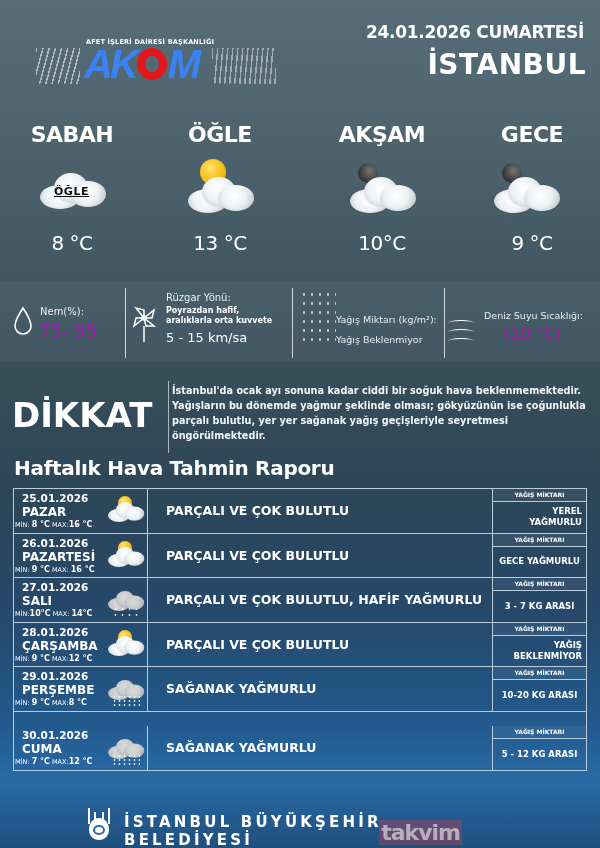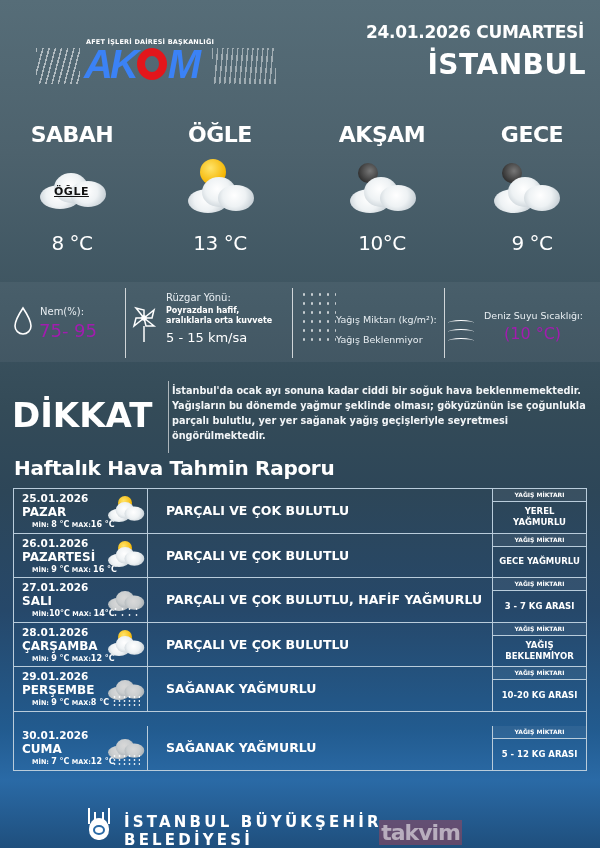--- a/index.html
+++ b/index.html
@@ -61,32 +61,32 @@
   .dikkat-text { position: absolute; left: 172px; top: 8px; width: 420px; font-size: 9.7px; font-weight: bold; line-height: 15px; color: #f2f5f7; }
 
   
   .weekly-title { position: absolute; left: 14px; top: 456px; font-size: 20px; font-weight: bold; letter-spacing: -0.3px; }
   .table { position: absolute; left: 13px; top: 488px; width: 574px; border: 1.5px solid #b9ccdb; }
   .row { position: relative; height: 44.5px; border-bottom: 1.5px solid #b9ccdb; display: flex; }
   .row:last-child { border-bottom: none; margin-top: 14px; }
   .cell-day { position: relative; width: 134px; border-right: 1.5px solid #b9ccdb; padding: 3px 0 0 8px; }
   .cell-day .d { font-size: 10.5px; font-weight: bold; }
   .cell-day .dn { font-size: 12px; font-weight: bold; margin-top: 1px; }
-  .cell-day .mm { position: absolute; left: 18px; top: 31px; font-size: 6.5px; font-weight: bold; white-space: nowrap; }
+  .cell-day .mm { position: absolute; left: 1px; top: 31px; font-size: 6.5px; font-weight: normal; white-space: nowrap; }
   .cell-day .mm b { font-size: 8px; }
   .mini { position: absolute; left: 94px; top: 4px; width: 40px; height: 36px; }
   .mini .cloud { left: 0; top: 8px; transform: scale(0.55); transform-origin: 0 0; }
   .mini .sun { left: 10px; top: 3px; width: 14px; height: 14px; }
   .mini .drops { position: absolute; left: 4px; top: 24px; width: 28px; height: 12px;
     background-image: radial-gradient(circle, rgba(255,255,255,0.85) 0 0.8px, transparent 1.2px);
     background-size: 5px 4px; }
   .cell-desc { flex: 1; border-right: 1.5px solid #b9ccdb; padding: 14px 0 0 18px; font-size: 12.5px; font-weight: bold; color: #fff; }
   .cell-rain { width: 93px; display: flex; flex-direction: column; }
   .cell-rain .rh { height: 13px; border-bottom: 1.5px solid #b9ccdb; background: rgba(255,255,255,0.06); font-size: 6px; font-weight: bold; text-align: center; line-height: 12px; }
-  .cell-rain .rv { flex: 1; display: flex; align-items: center; justify-content: center; text-align: center; font-size: 8.5px; font-weight: bold; line-height: 11px; padding: 0 4px; }
+  .cell-rain .rv { flex: 1; display: flex; align-items: center; justify-content: center; text-align: right; font-size: 8.5px; font-weight: bold; line-height: 11px; padding: 0 4px; }
 
   
   .footer { position: absolute; left: 0; top: 800px; width: 476px; height: 48px; }
   .ibb-logo { position: absolute; left: 86px; top: 8px; width: 26px; height: 32px; }
   .ibb-logo .dome { position: absolute; left: 3px; top: 10px; width: 20px; height: 22px; border-radius: 50% 50% 45% 45%; background: #fff; }
   .ibb-logo .minaret { position: absolute; top: 0; width: 2px; height: 16px; background: #fff; }
   .ibb-logo .ring { position: absolute; left: 7px; top: 17px; width: 12px; height: 10px; border-radius: 50%; border: 2px solid #2a6aa6; }
   .ibb-text { position: absolute; left: 124px; top: 13px; font-size: 15px; font-weight: bold; letter-spacing: 3.2px; }
   .takvim { position: absolute; right: 14px; top: 20px; font-size: 22px; font-weight: bold; color: rgba(255,255,255,0.55); background: rgba(220,60,70,0.35); padding: 0 2px; letter-spacing: -1px; }
 </style>

